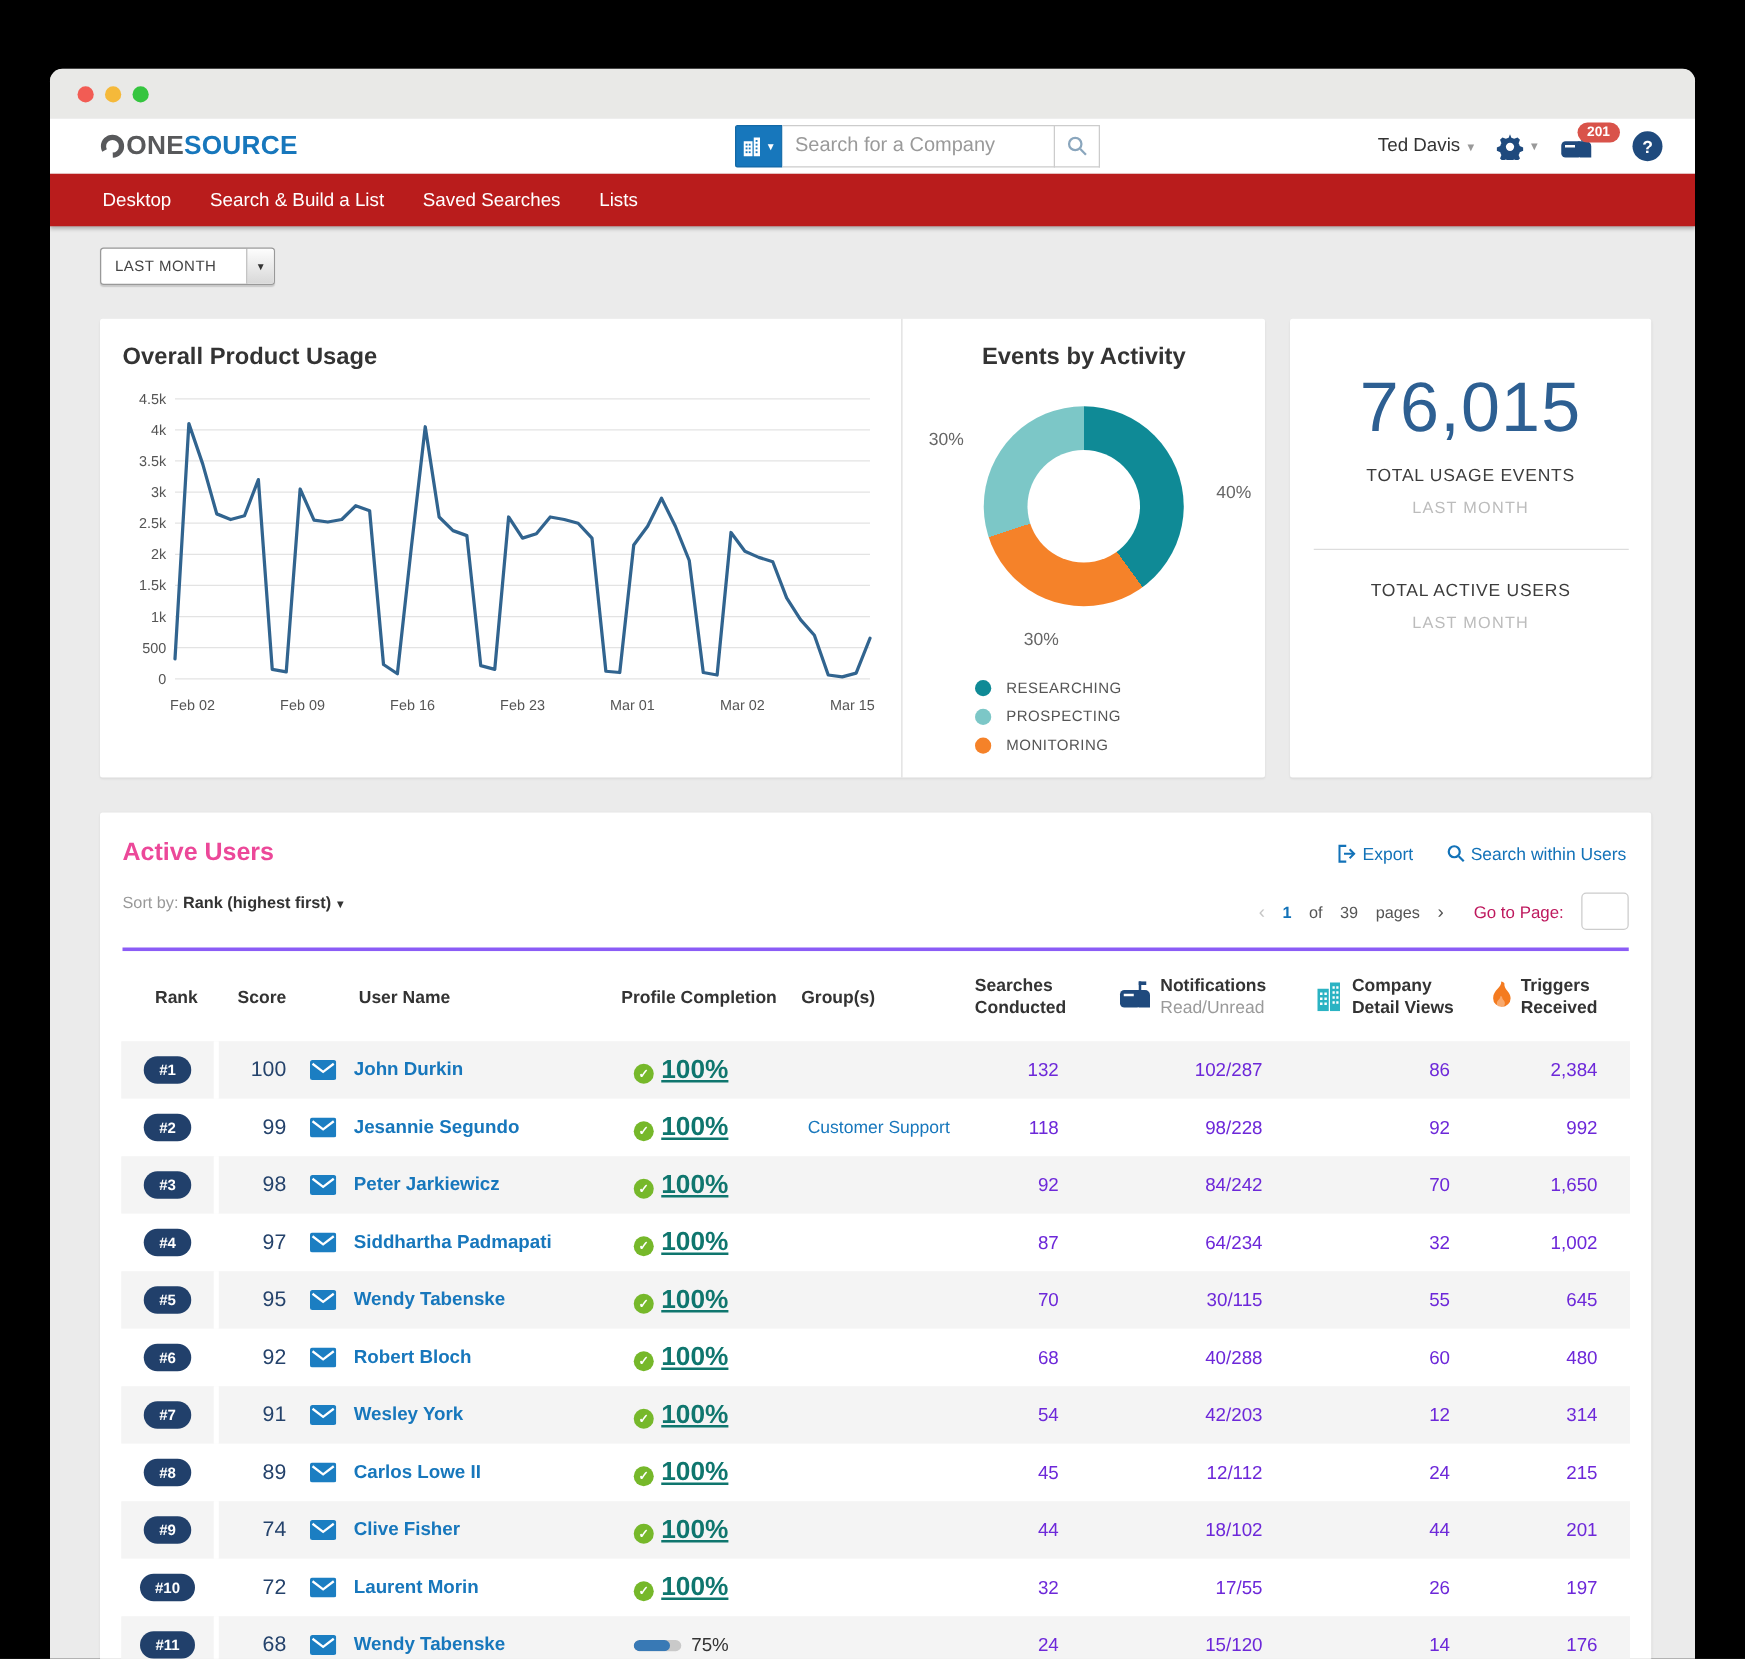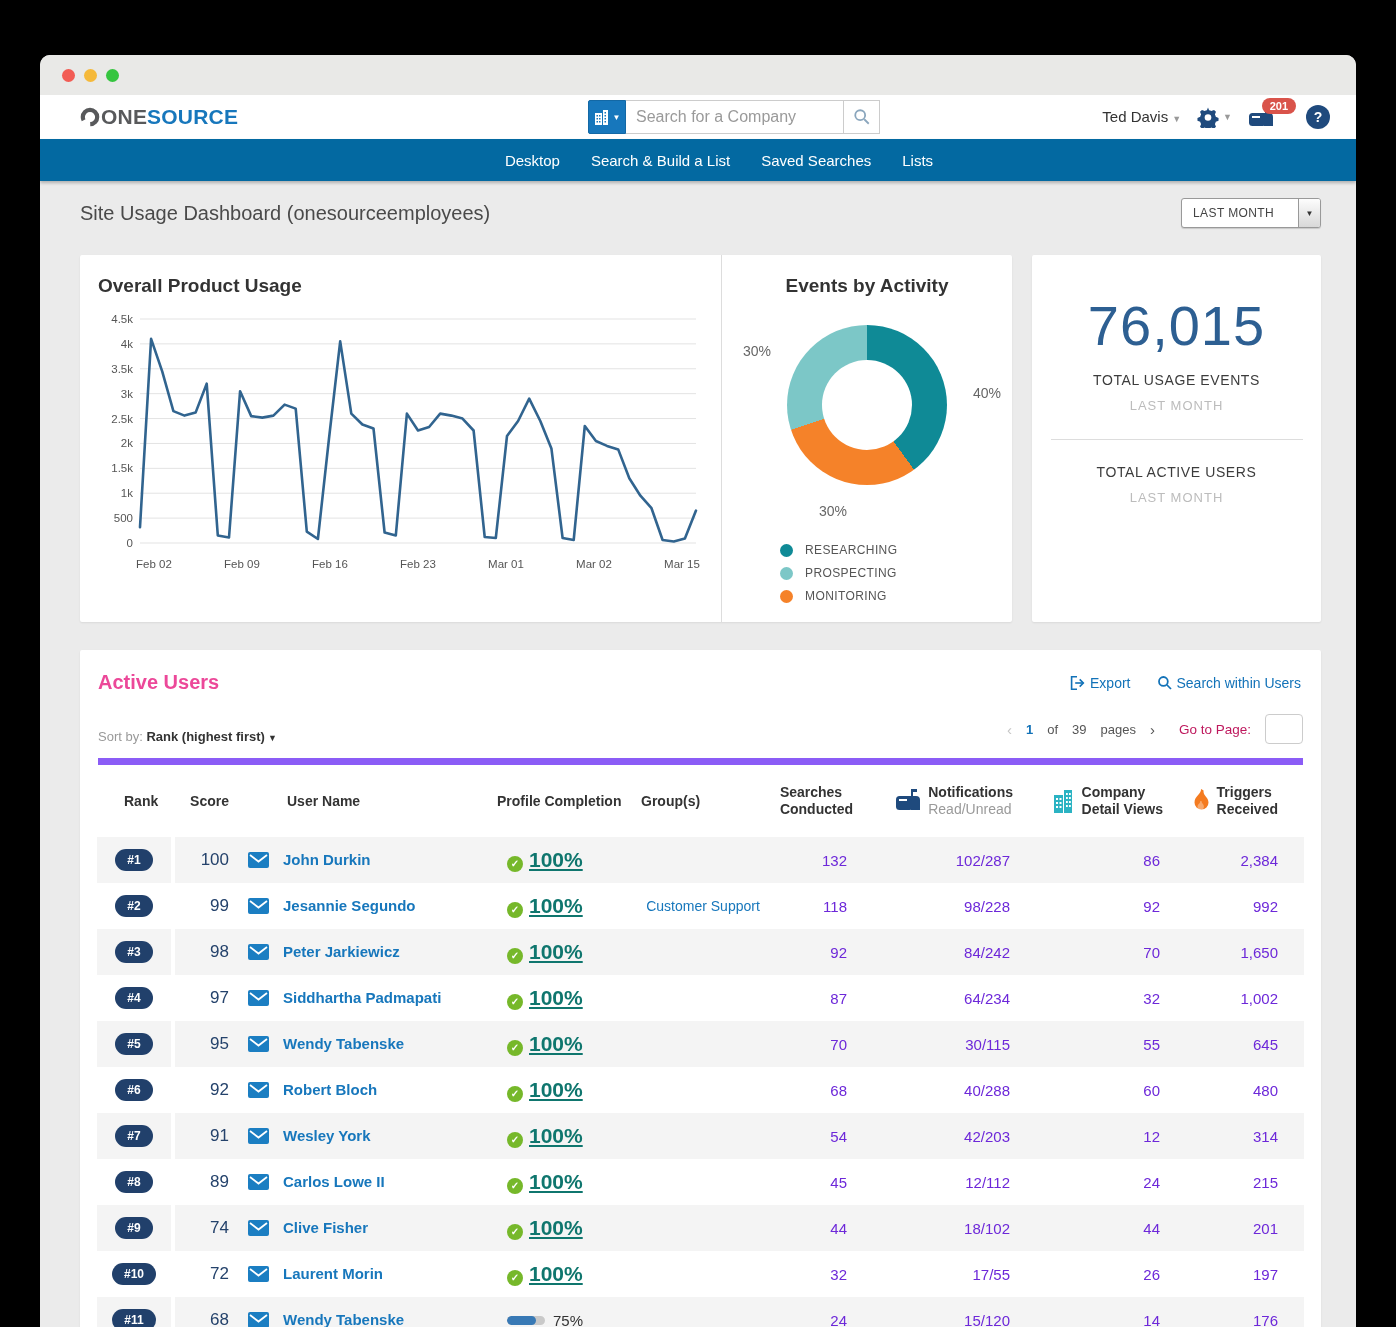--- a/index.html
+++ b/index.html
@@ -23,21 +23,21 @@
   .searchinput::placeholder { color:#9a9a9a; }
   .searchbtn { width:36px; background:#fff; border:1px solid #ccc; border-left:none; display:flex; align-items:center; justify-content:center; cursor:pointer; }
   .userarea { position:absolute; right:26px; top:0; height:43px; display:flex; align-items:center; gap:16px; }
   .username { font-size:15px; color:#333; }
   .caret-sm { color:#999; font-size:9px; margin-left:4px; }
   .iconbtn { position:relative; display:flex; align-items:center; cursor:pointer; }
   .badge { position:absolute; top:-7px; right:-22px; background:#d9534a; color:#fff; font-size:11px; font-weight:bold; border-radius:10px; padding:2px 8px; }
   .helpcirc { width:24px; height:24px; border-radius:50%; background:#1f4a7d; color:#fff; font-weight:bold; font-size:14px; display:flex; align-items:center; justify-content:center; cursor:pointer; }
 
   
-  .navbar { height:42px; background:#0369a1; display:flex; align-items:center; padding-left:42px; gap:31px; box-shadow:0 2px 3px rgba(0,0,0,.25); position:relative; z-index:2;justify-content:center; }
+  .navbar { height:42px; background:#b91c1c; display:flex; align-items:center; padding-left:42px; gap:31px; box-shadow:0 2px 3px rgba(0,0,0,.25); position:relative; z-index:2; }
   .navitem { color:#fff; font-size:15px; cursor:pointer; }
 
   
   .content { padding:0 35px 0 40px; }
   .pagehead { display:flex; justify-content:space-between; align-items:center; margin-top:17px; }
   .pagetitle { font-size:20px; font-weight:500; color:#4a4a4a; }
   .selectbox { display:flex; align-items:stretch; height:30px; border:1px solid #999; border-radius:3px; background:#fff; box-shadow:0 1px 1px rgba(0,0,0,.15); cursor:pointer; }
   .selectbox .sel-label { width:116px; display:flex; align-items:center; padding-left:11px; font-size:12px; color:#444; letter-spacing:.4px; }
   .selectbox .sel-btn { width:22px; border-left:1px solid #999; background:linear-gradient(#fdfdfd,#d8d8d8); display:flex; align-items:center; justify-content:center; font-size:8px; color:#333; border-radius:0 2px 2px 0; }
 
@@ -63,21 +63,21 @@
   .statlabel { font-size:14px; color:#3c3c3c; letter-spacing:.6px; margin-top:14px; }
   .statsub { font-size:13px; color:#bcbcbc; letter-spacing:1px; margin-top:10px; }
   .statdiv { width:252px; border-top:1px solid #ddd; margin:26px auto 24px; }
 
   
   .card-users { margin-top:28px; padding:0 17px; min-height:677px; }
   .au-head { display:flex; justify-content:space-between; align-items:center; padding:21px 3px 0 1px; }
   .au-title { font-size:20px; font-weight:bold; color:#ec4899; }
   .au-links { display:flex; gap:26px; }
   .bluelink { display:flex; align-items:center; gap:4px; color:#1272b8; font-size:14px; cursor:pointer; }
-  .toolbar { display:flex; justify-content:space-between; align-items:flex-end; margin:20px 1px 0; padding-bottom:14px; border-bottom:7px solid #8b5cf6; }
+  .toolbar { display:flex; justify-content:space-between; align-items:flex-start; margin:20px 1px 0; padding-bottom:14px; border-bottom:3px solid #8b5cf6; }
   .sortby { font-size:13px; color:#999; }
   .sortval { color:#333; font-weight:bold; cursor:pointer; }
   .sortval .car { font-size:9px; margin-left:3px; }
   .pager { display:flex; align-items:center; gap:14px; font-size:13px; color:#555; }
   .pg-prev { color:#c5c5c5; font-size:15px; cursor:pointer; } .pg-next { color:#555; font-size:15px; cursor:pointer; }
   .pg-cur { color:#1272b8; font-weight:bold; }
   .goto-label { color:#be185d; font-size:13.5px; margin-left:10px; }
   .goto-input { width:38px; height:30px; border:1px solid #ccc; border-radius:4px; background:#fff; }
 
   .grid { display:grid; grid-template-columns:78px 58px 50px 200px 150px 140px 80px 160px 150px 141px; align-items:center; }
@@ -180,21 +180,20 @@
 
   <div class="navbar">
     <span class="navitem">Desktop</span>
     <span class="navitem">Search &amp; Build a List</span>
     <span class="navitem">Saved Searches</span>
     <span class="navitem">Lists</span>
   </div>
 
   <div class="content">
     <div class="pagehead">
-      <h1 class="pagetitle">Site Usage Dashboard (onesourceemployees)</h1>
       <div class="selectbox">
         <span class="sel-label">LAST MONTH</span>
         <span class="sel-btn">▼</span>
       </div>
     </div>
 
     <div class="cardsrow">
       <div class="card card-usage">
         <div class="chart-sec">
           <div class="sec-title">Overall Product Usage</div>

